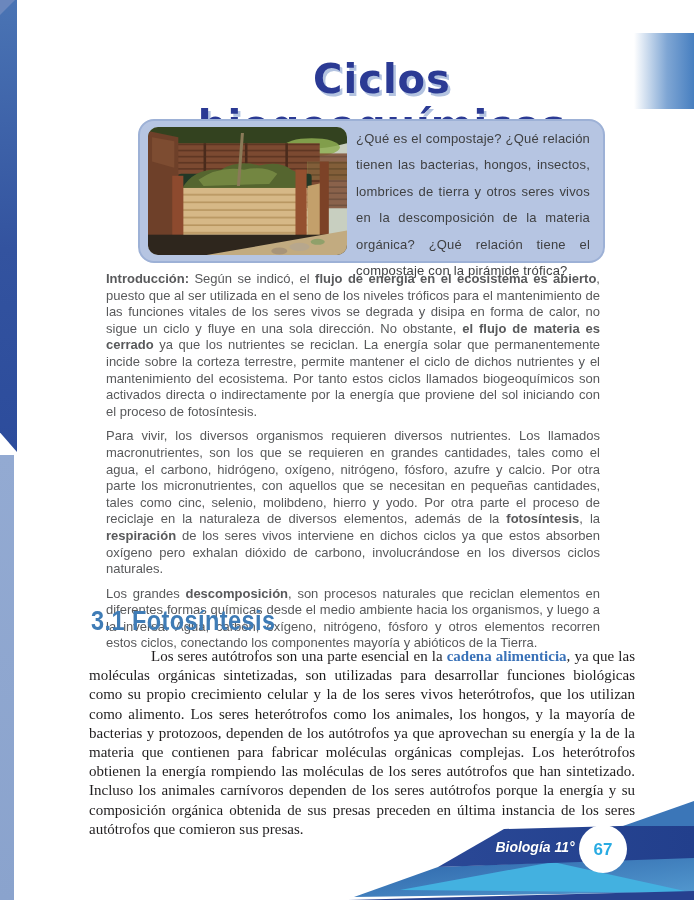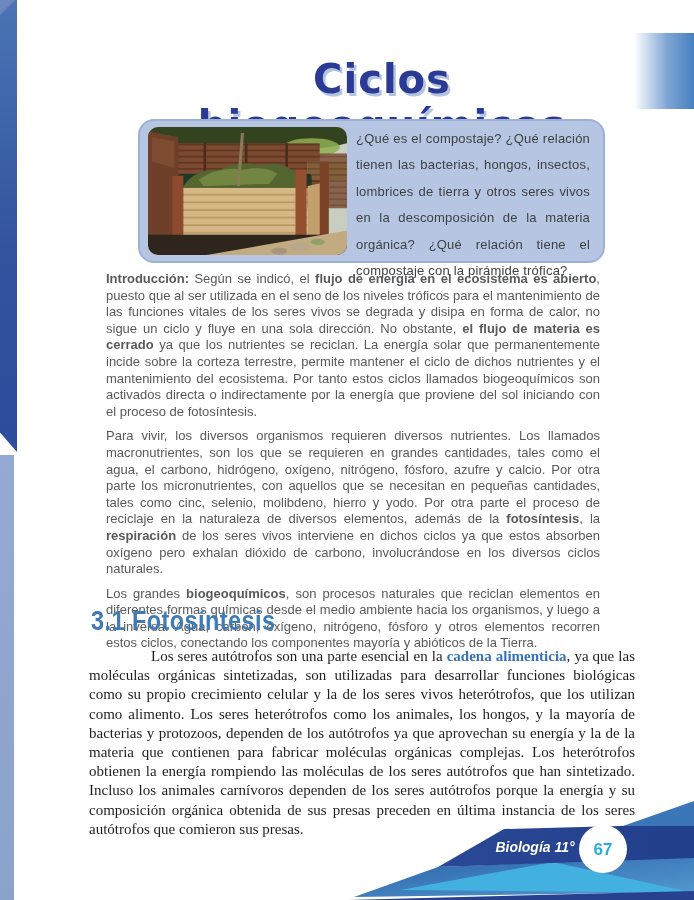--- a/index.html
+++ b/index.html
@@ -92,21 +92,21 @@
     <ellipse cx="150" cy="118" rx="10" ry="4" fill="#b7a78d"></ellipse>
     <ellipse cx="130" cy="122" rx="8" ry="3.5" fill="#a89478"></ellipse>
     <ellipse cx="168" cy="113" rx="7" ry="3" fill="#90a06a"></ellipse>
   </svg>
   <p class="qtext">¿Qué es el compostaje? ¿Qué relación tienen las bacterias, hongos, insectos, lombrices de tierra y otros seres vivos en la descomposición de la materia orgánica? ¿Qué relación tiene el compostaje con la pirámide trófica?</p>
 </div>
 
 <div class="abs intro">
   <p><span class="b">Introducción: </span><span>Según se indicó, el </span><span class="b">flujo de energía en el ecosistema es abierto</span><span>, puesto que al ser utilizada en el seno de los niveles tróficos para el mantenimiento de las funciones vitales de los seres vivos se degrada y disipa en forma de calor, no sigue un ciclo y fluye en una sola dirección. No obstante, </span><span class="b">el flujo de materia es cerrado</span><span> ya que los nutrientes se reciclan. La energía solar que permanentemente incide sobre la corteza terrestre, permite mantener el ciclo de dichos nutrientes y el mantenimiento del ecosistema. Por tanto estos ciclos llamados biogeoquímicos son activados directa o indirectamente por la energía que proviene del sol iniciando con el proceso de fotosíntesis.</span></p>
   <p><span>Para vivir, los diversos organismos requieren diversos nutrientes. Los llamados macronutrientes, son los que se requieren en grandes cantidades, tales como el agua, el carbono, hidrógeno, oxígeno, nitrógeno, fósforo, azufre y calcio. Por otra parte los micronutrientes, con aquellos que se necesitan en pequeñas cantidades, tales como cinc, selenio, molibdeno, hierro y yodo. Por otra parte el proceso de reciclaje en la naturaleza de diversos elementos, además de la </span><span class="b">fotosíntesis</span><span>, la </span><span class="b">respiración</span><span> de los seres vivos interviene en dichos ciclos ya que estos absorben oxígeno pero exhalan dióxido de carbono, involucrándose en los diversos ciclos naturales.</span></p>
-  <p><span>Los grandes </span><span class="b">biogeoquímicos</span><span>, son procesos naturales que reciclan elementos en diferentes formas químicas desde el medio ambiente hacia los organismos, y luego a la inversa. Agua, carbón, oxígeno, nitrógeno, fósforo y otros elementos recorren estos ciclos, conectando los componentes mayoría y abióticos de la Tierra.</span></p>
+  <p><span>Los grandes </span><span class="b">descomposición</span><span>, son procesos naturales que reciclan elementos en diferentes formas químicas desde el medio ambiente hacia los organismos, y luego a la inversa. Agua, carbón, oxígeno, nitrógeno, fósforo y otros elementos recorren estos ciclos, conectando los componentes mayoría y abióticos de la Tierra.</span></p>
 </div>
 
 <h2 class="abs heading">3.1 Fotosíntesis</h2>
 <p class="abs serif"><span>Los seres autótrofos son una parte esencial en la </span><span class="blue">cadena alimenticia</span><span>, ya que las moléculas orgánicas sintetizadas, son utilizadas para desarrollar funciones biológicas como su propio crecimiento celular y la de los seres vivos heterótrofos, que los utilizan como alimento. Los seres heterótrofos como los animales, los hongos, y la mayoría de bacterias y protozoos, dependen de los autótrofos ya que aprovechan su energía y la de la materia que contienen para fabricar moléculas orgánicas complejas. Los heterótrofos obtienen la energía rompiendo las moléculas de los seres autótrofos que han sintetizado. Incluso los animales carnívoros dependen de los seres autótrofos porque la energía y su composición orgánica obtenida de sus presas preceden en última instancia de los seres autótrofos que comieron sus presas.</span></p>
 
 <svg class="abs footer-svg" viewBox="0 0 360 100">
   <defs>
     <linearGradient id="gmid" x1="0" y1="0" x2="1" y2="1">
       <stop offset="0" stop-color="#2b62a8"></stop>
       <stop offset="1" stop-color="#549ad0"></stop>

